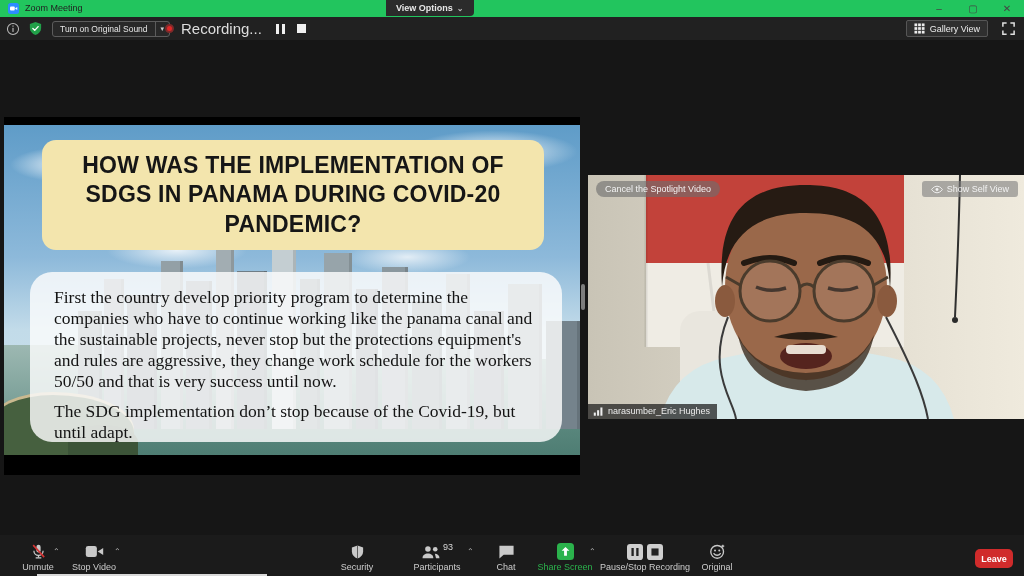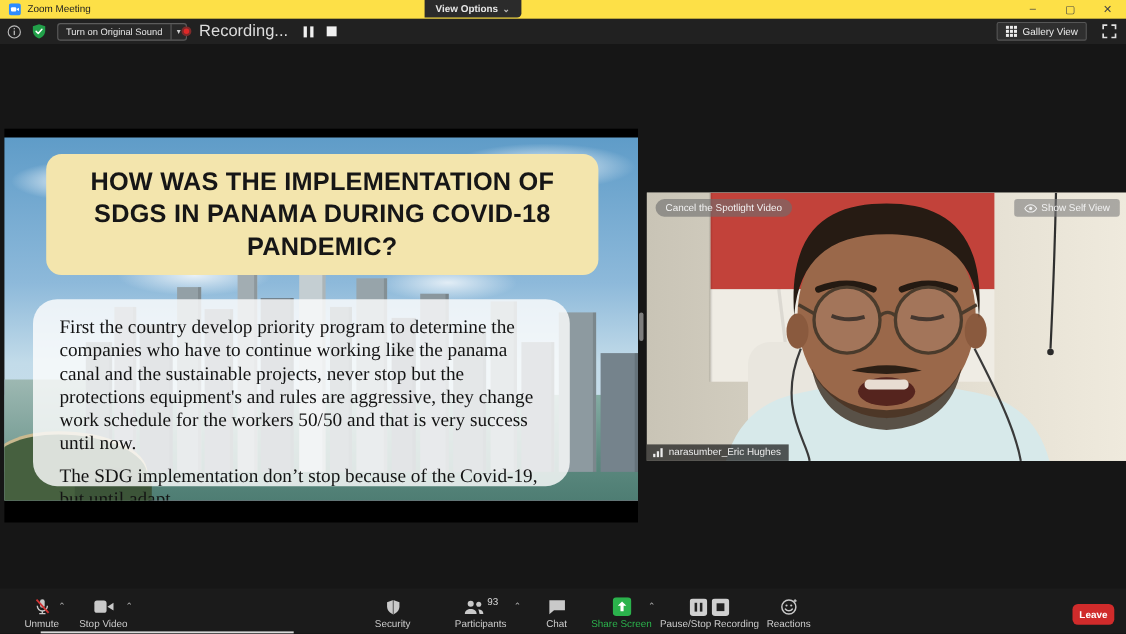--- a/index.html
+++ b/index.html
@@ -2,21 +2,21 @@
 <html><head>
 <meta charset="utf-8">
 <style>
   * { margin:0; padding:0; box-sizing:border-box; }
   html,body { width:1024px; height:576px; }
   body {
     position:relative; background:#161616; overflow:hidden;
     font-family:"Liberation Sans", sans-serif;
   }
   
-  .titlebar { position:absolute; left:0; top:0; width:1024px; height:17px; background:#fde047; z-index:30; }
+  .titlebar { position:absolute; left:0; top:0; width:1024px; height:17px; background:#22c55e; z-index:30; }
   .zoom-logo { position:absolute; left:8px; top:3px; width:11px; height:11px; }
   .win-title { position:absolute; left:25px; top:3px; font-size:9px; color:#222; }
   .win-controls { position:absolute; right:0; top:0; height:17px; display:flex; }
   .win-btn { width:34px; height:17px; display:flex; align-items:center; justify-content:center; font-size:10px; color:#444; }
   
   .share-banner { position:absolute; left:386px; top:0; height:16px; z-index:40; display:flex; }
   .banner-green { background:#52b043; color:#27420f; font-size:9px; font-weight:bold; line-height:16px; padding:0 10px; }
   .view-options { background:#2b2b2b; color:#e8e8e8; font-size:9px; font-weight:bold; line-height:16px; padding:0 10px; border-radius:0 0 4px 0; cursor:pointer; }
   .view-options .caret { font-size:8px; color:#bbb; margin-left:4px; }
   
@@ -46,21 +46,21 @@
   }
   .sea { position:absolute; left:0; right:0; bottom:0; height:96px; background:linear-gradient(180deg,#84aca3 0%, #5d8a80 60%, #4e7d73 100%); }
   .bay-left { position:absolute; left:0; bottom:24px; width:96px; height:86px; background:linear-gradient(180deg,#9db8b2,#6a948b); }
   .skyline { position:absolute; left:0; right:0; bottom:26px; height:212px; }
   .skyline i { position:absolute; bottom:0; display:block; box-shadow:inset -3px 0 0 rgba(0,0,0,.12); }
   .island { position:absolute; left:-12px; bottom:-6px; width:142px; height:66px; background:#46603f; border-radius:45% 60% 10% 10%; box-shadow:0 -3px 0 #c9b98f; }
   .island2 { position:absolute; left:64px; bottom:-4px; width:70px; height:34px; background:#3c5438; border-radius:50% 50% 0 0; }
   .title-box { position:absolute; left:38px; top:15px; width:502px; height:110px; background:#f3e5ad; border-radius:14px;
     display:flex; align-items:center; justify-content:center; padding:8px 26px; }
   .title-box .t { font-size:23px; line-height:1.27; font-weight:bold; color:#161616; text-align:center; letter-spacing:.2px; }
-  .body-box { position:absolute; left:26px; top:147px; width:488px; height:170px; background:rgba(252,252,252,.82); border-radius:22px; padding:15px 24px; }
+  .body-box { position:absolute; left:26px; top:147px; width:532px; height:170px; background:rgba(252,252,252,.82); border-radius:22px; padding:15px 24px; }
   .body-box p { font-family:"Liberation Serif", serif; font-size:17.5px; line-height:1.2; color:#141414; }
   .body-box p + p { margin-top:9px; }
   
   .divider-handle { position:absolute; left:581px; top:284px; width:4px; height:26px; background:#7d7d7d; border-radius:2px; z-index:5; }
   
   .video { position:absolute; left:588px; top:175px; width:436px; height:244px; background:#d6d1c4; overflow:hidden; }
   .video svg.scene { position:absolute; left:0; top:0; }
   .pill { position:absolute; font-size:9px; color:#f2f2f2; background:rgba(110,110,110,.62); padding:3px 9px; border-radius:10px; display:flex; align-items:center; gap:4px; z-index:4; }
   .pill.spotlight { left:8px; top:6px; }
   .pill.selfview { right:6px; top:6px; border-radius:3px; background:rgba(125,125,125,.6); }
@@ -168,21 +168,21 @@
       <i style="left:378px;width:26px;height:162px;background:#8a979e;"></i>
       <i style="left:408px;width:30px;height:128px;background:#75838c;"></i>
       <i style="left:442px;width:24px;height:155px;background:#93a0a6;"></i>
       <i style="left:470px;width:30px;height:118px;background:#7a878f;"></i>
       <i style="left:504px;width:34px;height:145px;background:#8d9aa0;"></i>
       <i style="left:542px;width:34px;height:108px;background:#75838c;"></i>
     </div>
     <div class="island"></div>
     <div class="island2"></div>
     <div class="title-box">
-      <div class="t">HOW WAS THE IMPLEMENTATION OF SDGS IN PANAMA DURING COVID-18 PANDEMIC?</div>
+      <div class="t">HOW WAS THE IMPLEMENTATION OF SDGS IN PANAMA DURING COVID-20 PANDEMIC?</div>
     </div>
     <div class="body-box">
       <p>First the country develop priority program to determine the companies who have to continue working like the panama canal and the sustainable projects, never stop but the protections equipment's and rules are aggressive, they change work schedule for the workers 50/50 and that is very success until now.</p>
       <p>The SDG implementation don’t stop because of the Covid-19, but until adapt.</p>
     </div>
   </div>
 </div>
 
 <div class="divider-handle"></div>
 
@@ -348,19 +348,19 @@
   <div class="tool" style="left:692px;width:50px;">
     <div class="ic">
       <svg width="17" height="17" viewBox="0 0 24 24">
         <circle cx="11.5" cy="12.5" r="9" fill="none" stroke="#c9c9c9" stroke-width="1.9"></circle>
         <circle cx="8.5" cy="10.5" r="1.4" fill="#c9c9c9"></circle>
         <circle cx="14.5" cy="10.5" r="1.4" fill="#c9c9c9"></circle>
         <path d="M7 15a5.5 5.5 0 0 0 9 0" fill="none" stroke="#c9c9c9" stroke-width="1.9" stroke-linecap="round"></path>
         <path d="M19.5 2.5v4M17.5 4.5h4" stroke="#c9c9c9" stroke-width="1.6"></path>
       </svg>
     </div>
-    <div class="lbl">Reactions</div>
+    <div class="lbl">Original</div>
   </div>
 
   <div class="leave-btn">Leave</div>
 </div>
 
 <div class="taskbar-edge"></div>
 
 </body></html>

